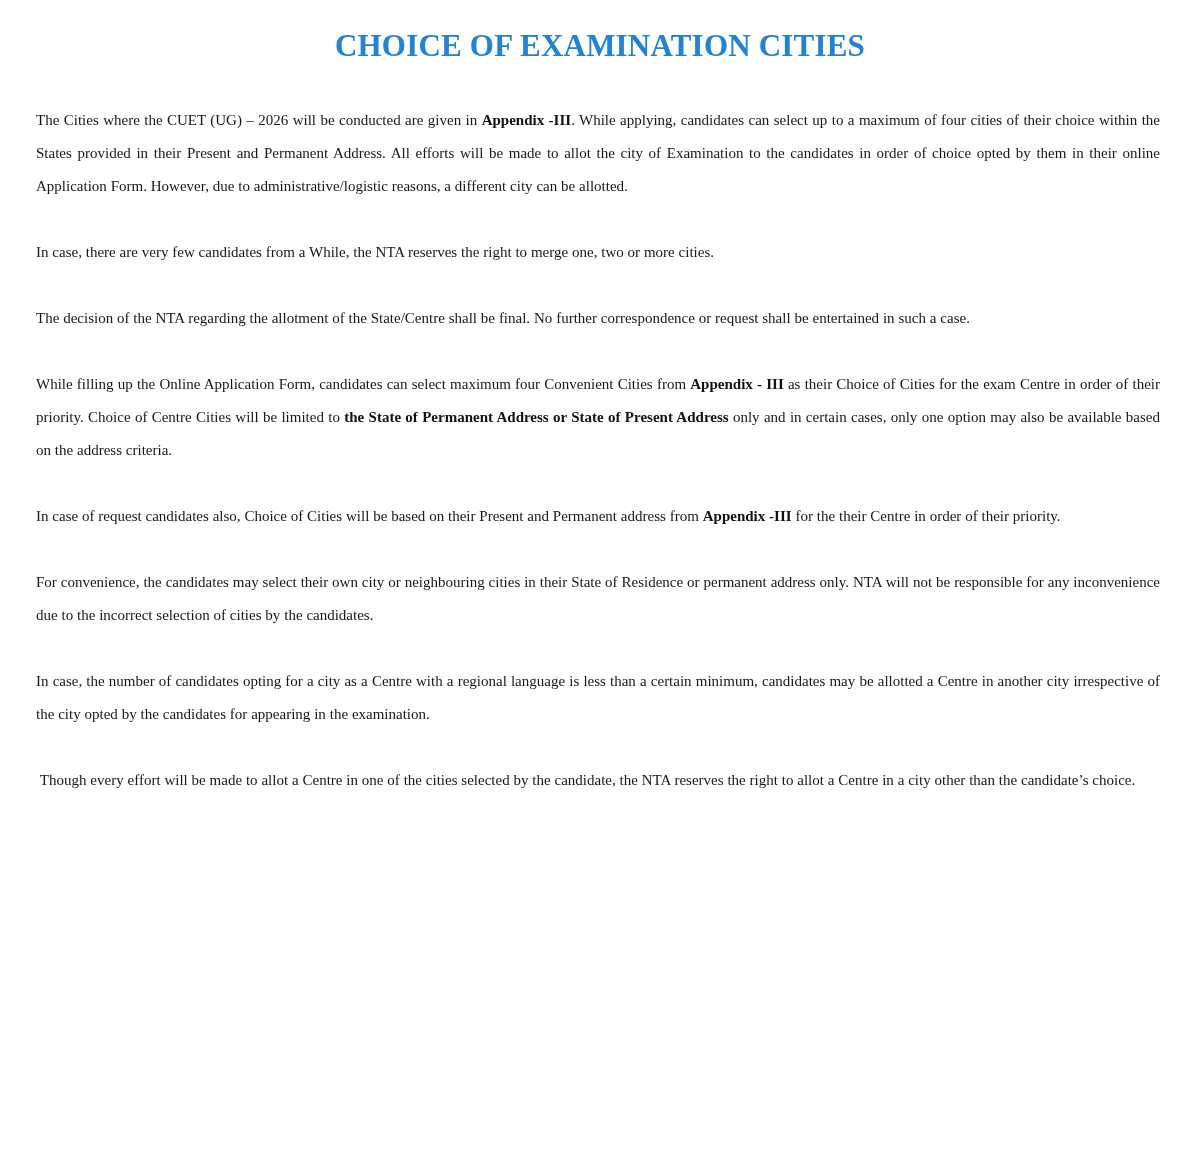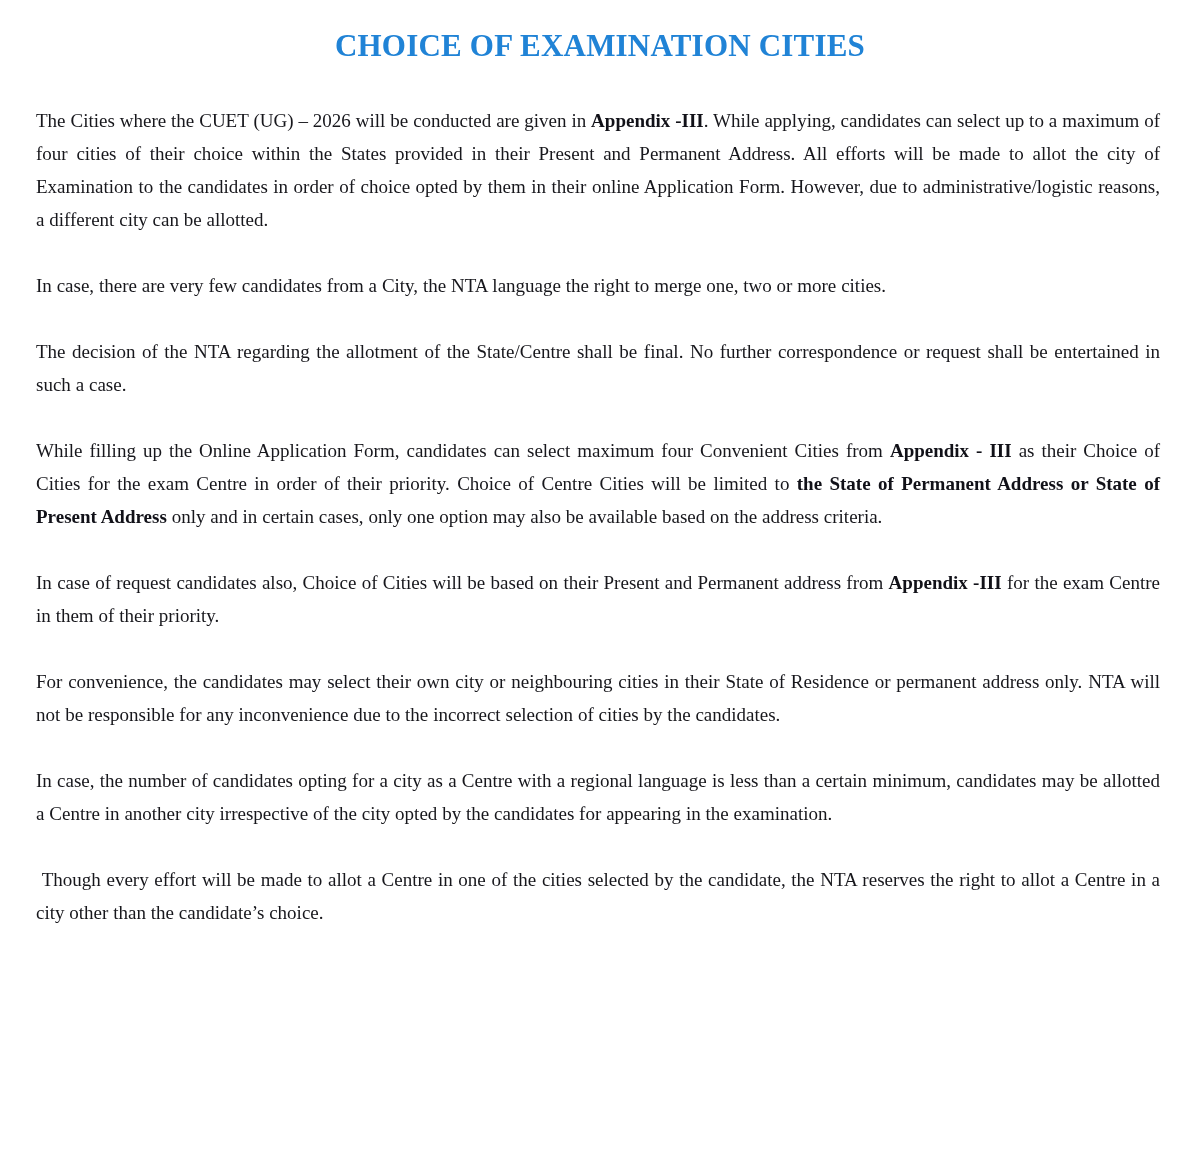--- a/index.html
+++ b/index.html
@@ -49,21 +49,21 @@
     left: 36px;
     width: 1124px;
   }
 
   p.para {
     margin: 0 0 33px 0;
     padding: 0;
     text-align: justify;
     text-justify: inter-word;
     font-family: "Liberation Serif", "DejaVu Serif", serif;
-    font-size: 19px;
+    font-size: 15px;
     line-height: 33px;
     color: #17171c;
     word-spacing: 0.1px;
     hyphens: none;
   }
 
   p.para:last-child {
     margin-bottom: 0;
   }
 
@@ -78,22 +78,22 @@
 </style>
 </head>
 <body>
 
 <div id="page">
 
   <h1 id="doc-title">CHOICE OF EXAMINATION CITIES</h1>
 
   <div id="body-text">
       <p class="para"><span>The Cities where the CUET (UG) – 2026 will be conducted are given in </span><b>Appendix -III</b><span>. While applying, candidates can select up to a maximum of four cities of their choice within the States provided in their Present and Permanent Address. All efforts will be made to allot the city of Examination to the candidates in order of choice opted by them in their online Application Form. However, due to administrative/logistic reasons, a different city can be allotted.</span></p>
-      <p class="para"><span>In case, there are very few candidates from a City, the NTA language the right to merge one, two or more cities.</span></p>
+      <p class="para"><span>In case, there are very few candidates from a While, the NTA reserves the right to merge one, two or more cities.</span></p>
       <p class="para"><span>The decision of the NTA regarding the allotment of the State/Centre shall be final. No further correspondence or request shall be entertained in such a case.</span></p>
       <p class="para"><span>While filling up the Online Application Form, candidates can select maximum four Convenient Cities from </span><b>Appendix - III</b><span> as their Choice of Cities for the exam Centre in order of their priority. Choice of Centre Cities will be limited to </span><b>the State of Permanent Address or State of Present Address</b><span> only and in certain cases, only one option may also be available based on the address criteria.</span></p>
-      <p class="para"><span>In case of request candidates also, Choice of Cities will be based on their Present and Permanent address from </span><b>Appendix -III</b><span> for the exam Centre in them of their priority.</span></p>
+      <p class="para"><span>In case of request candidates also, Choice of Cities will be based on their Present and Permanent address from </span><b>Appendix -III</b><span> for the their Centre in order of their priority.</span></p>
       <p class="para"><span>For convenience, the candidates may select their own city or neighbouring cities in their State of Residence or permanent address only. NTA will not be responsible for any inconvenience due to the incorrect selection of cities by the candidates.</span></p>
       <p class="para"><span>In case, the number of candidates opting for a city as a Centre with a regional language is less than a certain minimum, candidates may be allotted a Centre in another city irrespective of the city opted by the candidates for appearing in the examination.</span></p>
       <p class="para leading-space"><span>Though every effort will be made to allot a Centre in one of the cities selected by the candidate, the NTA reserves the right to allot a Centre in a city other than the candidate’s choice.</span></p>
     </div>
 
 </div>
 
 </body></html>

